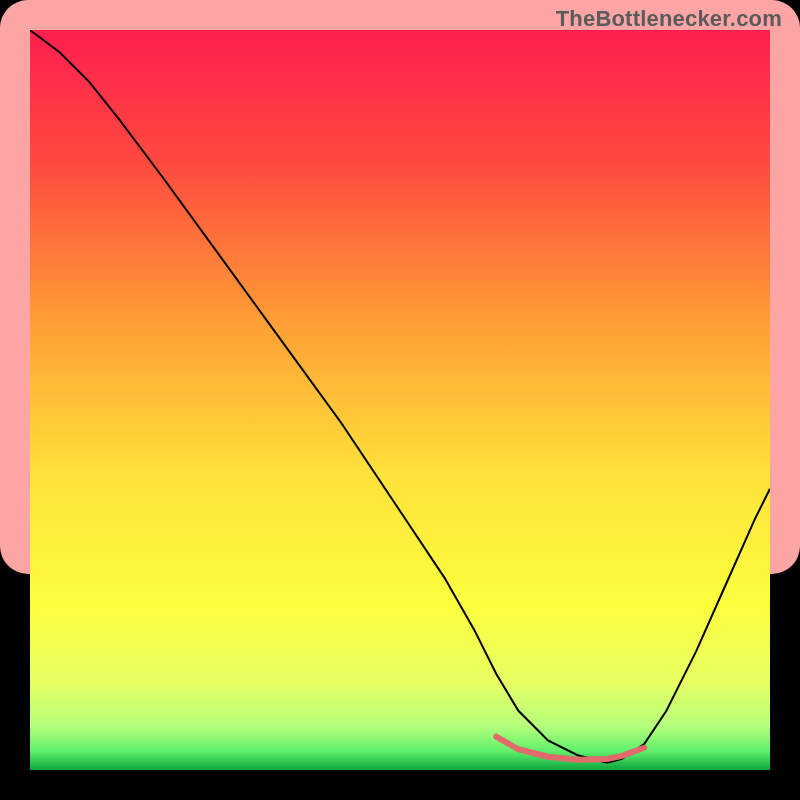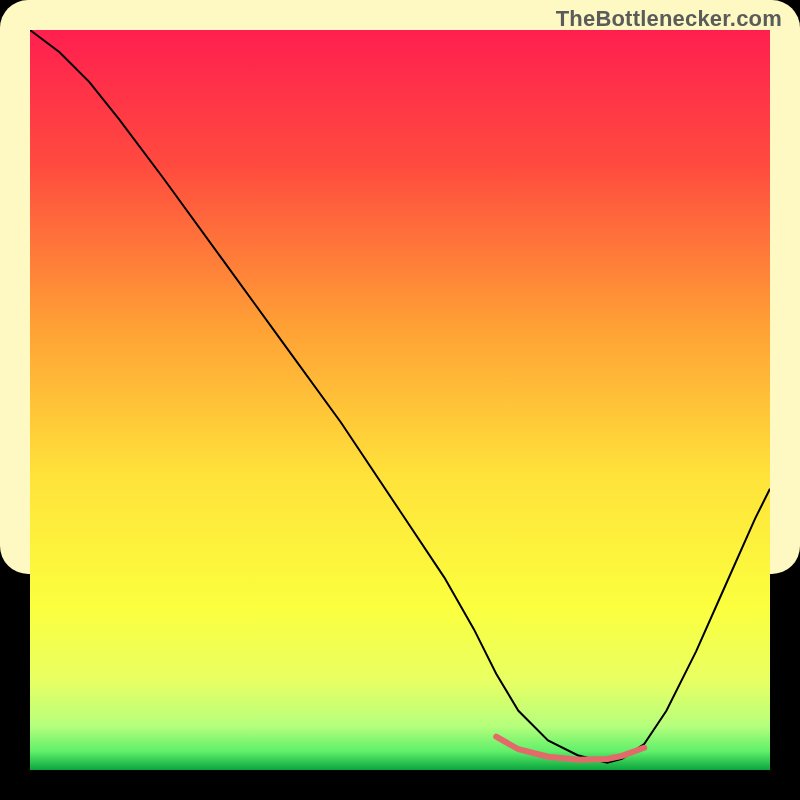--- a/index.html
+++ b/index.html
@@ -8,21 +8,21 @@
     width: 800px;
     height: 800px;
     background: #000;
     overflow: hidden;
     font-family: Arial, Helvetica, sans-serif;
   }
   .frame {
     position: relative;
     width: 800px;
     height: 574px;
-    background: #fef9c3;
+    background: #fca5a5;
     border-radius: 28px;
   }
   .watermark {
     position: absolute;
     top: 6px;
     right: 18px;
     color: #5b5b5b;
     font-size: 22px;
     font-weight: 600;
     letter-spacing: 0.2px;

